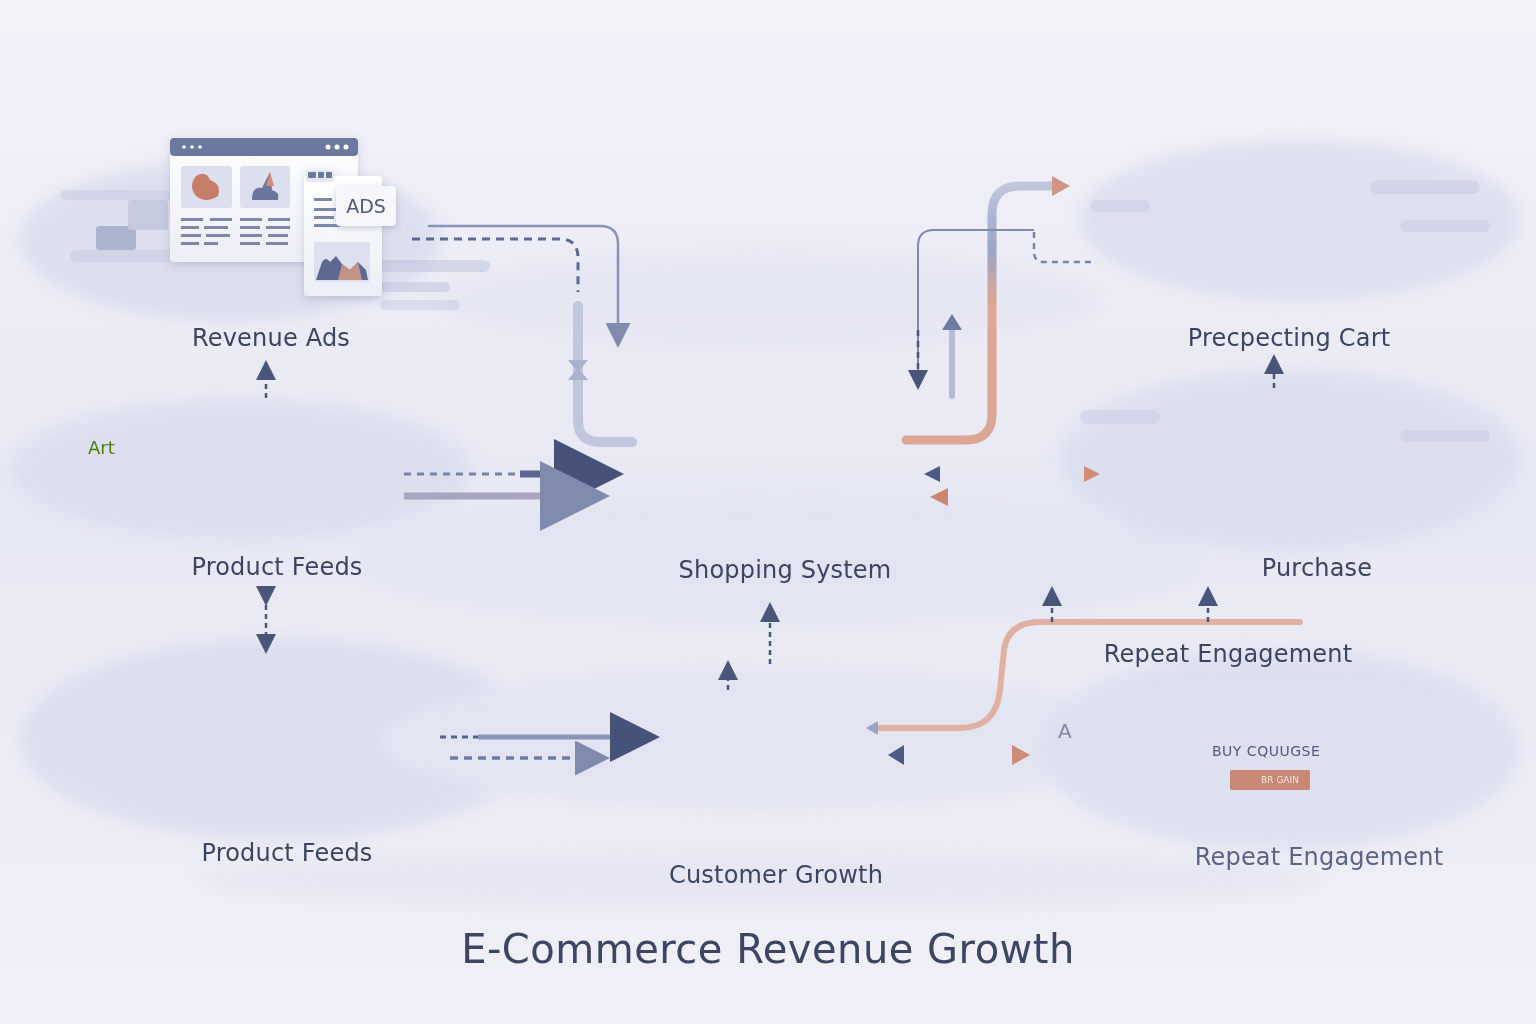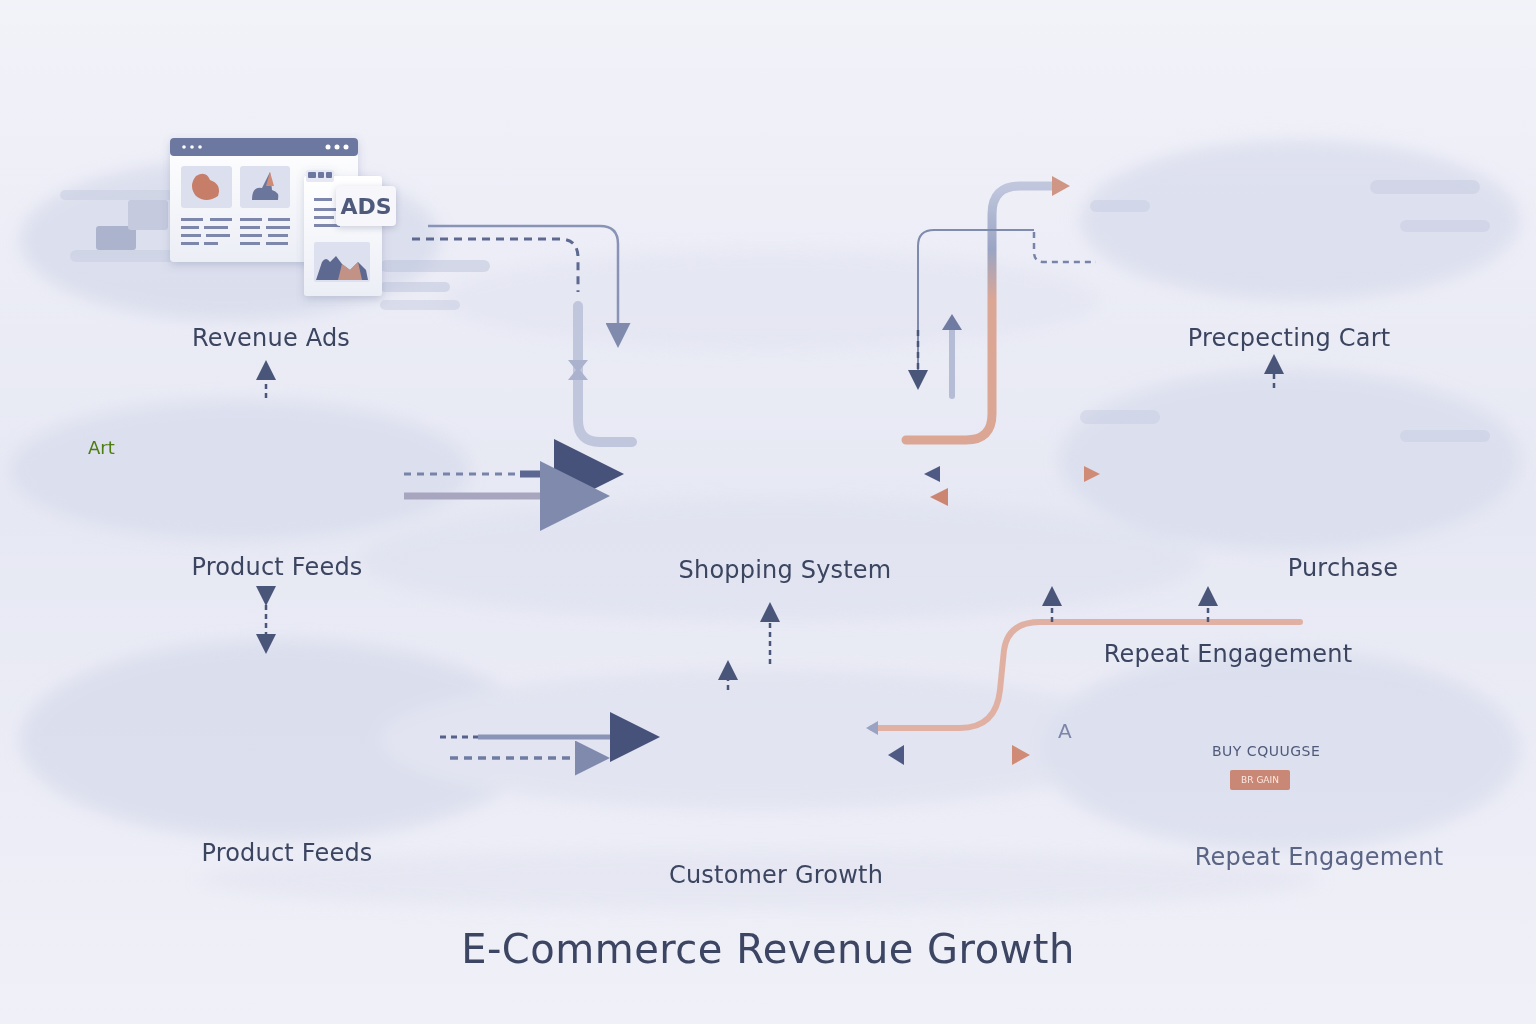--- a/index.html
+++ b/index.html
@@ -14,28 +14,28 @@
     letter-spacing: 0.2px; white-space: nowrap; transform: translateX(-50%);
   }
   .label.soft { color: #5a6485; }
   .title {
     position: absolute; left: 50%; top: 926px; transform: translateX(-50%);
     color: #3c4663; font-size: 40px; letter-spacing: 0.5px; white-space: nowrap;
   }
   .ads-tag {
     position: absolute; left: 336px; top: 186px; width: 60px; height: 40px;
     background: #f6f6fb; border-radius: 4px; box-shadow: 0 2px 6px rgba(70,80,120,.25);
-    color: #4f5a7a; font-size: 22px; display: flex; align-items: center; justify-content: center; font-weight: bold;
+    color: #4f5a7a; font-size: 19px; display: flex; align-items: center; justify-content: center;
   }
   .buy-text {
     position: absolute; left: 1212px; top: 743px; color: #4f5a7a; font-size: 14px; letter-spacing: .5px;
   }
   .bargain {
     position: absolute; left: 1230px; top: 770px; width: 60px; height: 20px; background: #c98775;
-    color: #fbe9e3; font-size: 9px; display: flex; align-items: center; justify-content: center; border-radius: 2px;
+    color: #fbe9e3; font-size: 9px; display: flex; align-items: center; justify-content: center; border-radius: 2px; padding-left: 20px;
   }
   .art-text {
     position: absolute; left: 88px; top: 437px; color: #4d7c0f; font-size: 18px;
   }
   .a-text { position: absolute; left: 1058px; top: 719px; color: #7c86a6; font-size: 20px; }
 </style>
 </head>
 <body>
 
 
@@ -482,20 +482,20 @@
 <div class="a-text">A</div>
 <div class="buy-text">BUY CQUUGSE</div>
 <div class="bargain">BR GAIN</div>
 
 <div class="label" style="left:271px; top:324px;">Revenue Ads</div>
 <div class="label" style="left:277px; top:553px;">Product Feeds</div>
 <div class="label" style="left:287px; top:839px;">Product Feeds</div>
 <div class="label" style="left:785px; top:556px;">Shopping System</div>
 <div class="label" style="left:776px; top:825px;margin-top:36px;">Customer Growth</div>
 <div class="label" style="left:1289px; top:324px;">Precpecting Cart</div>
-<div class="label" style="left:1317px; top:554px;margin-left:26px;">Purchase</div>
+<div class="label" style="left:1317px; top:554px;">Purchase</div>
 <div class="label" style="left:1228px; top:640px;">Repeat Engagement</div>
 <div class="label soft" style="left:1319px; top:843px;">Repeat Engagement</div>
 
 <div class="title">E-Commerce Revenue Growth</div>
 
 
 
 
 </body></html>

